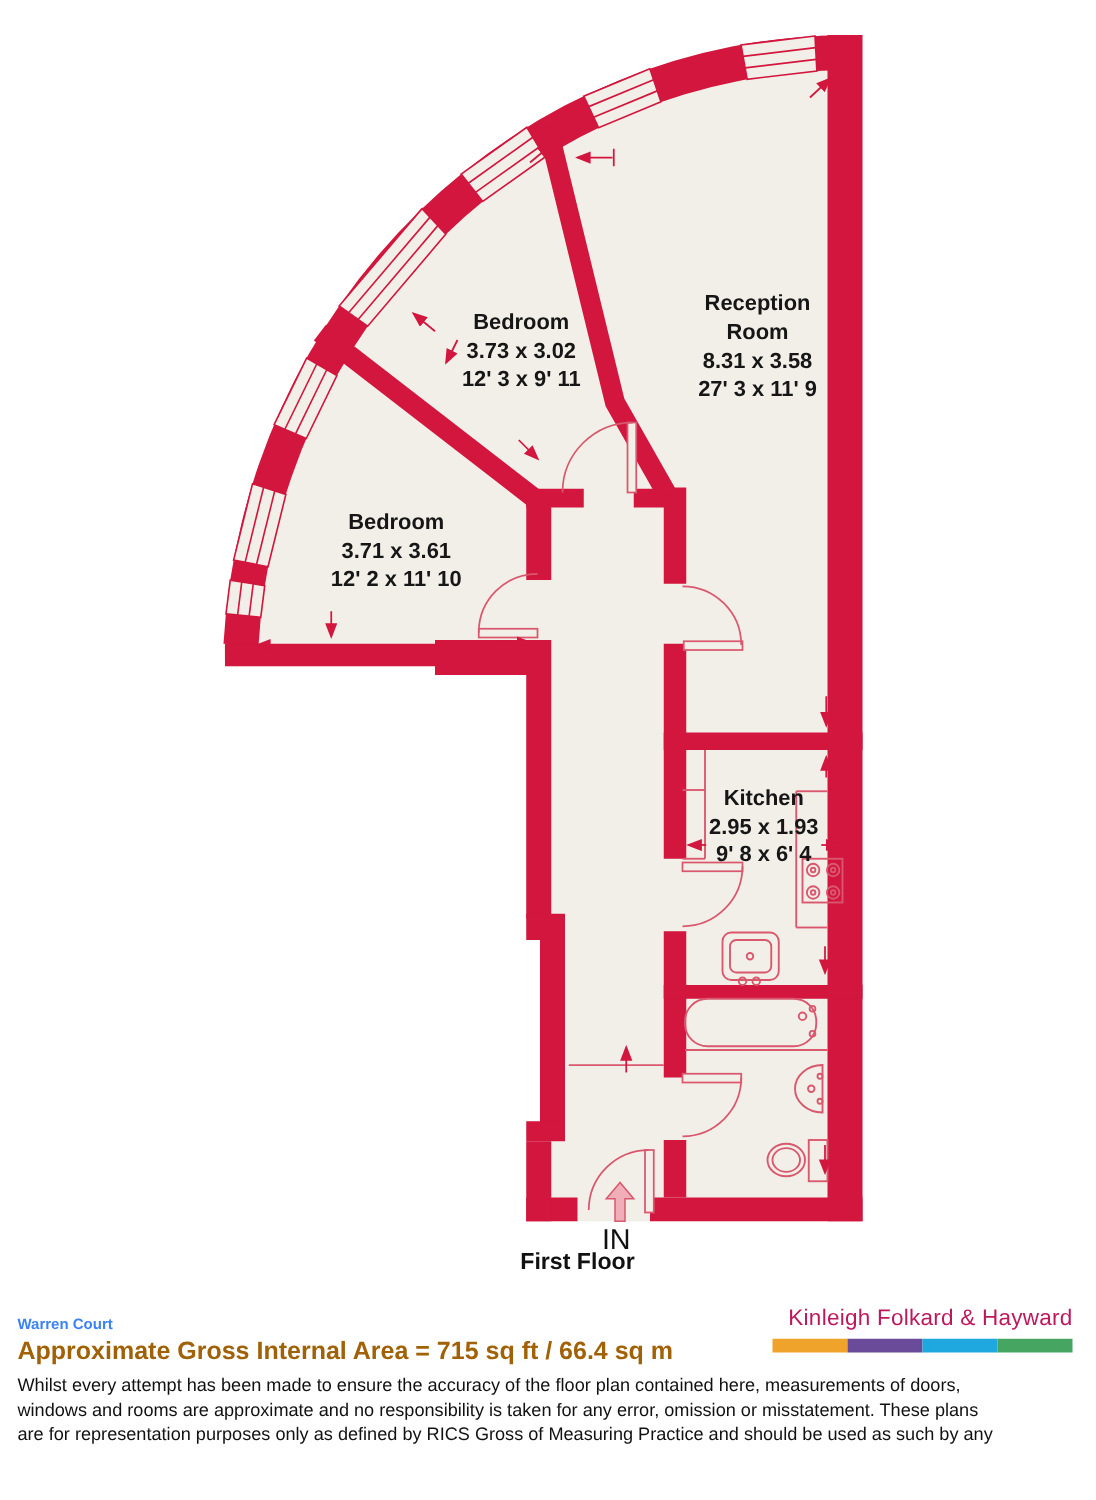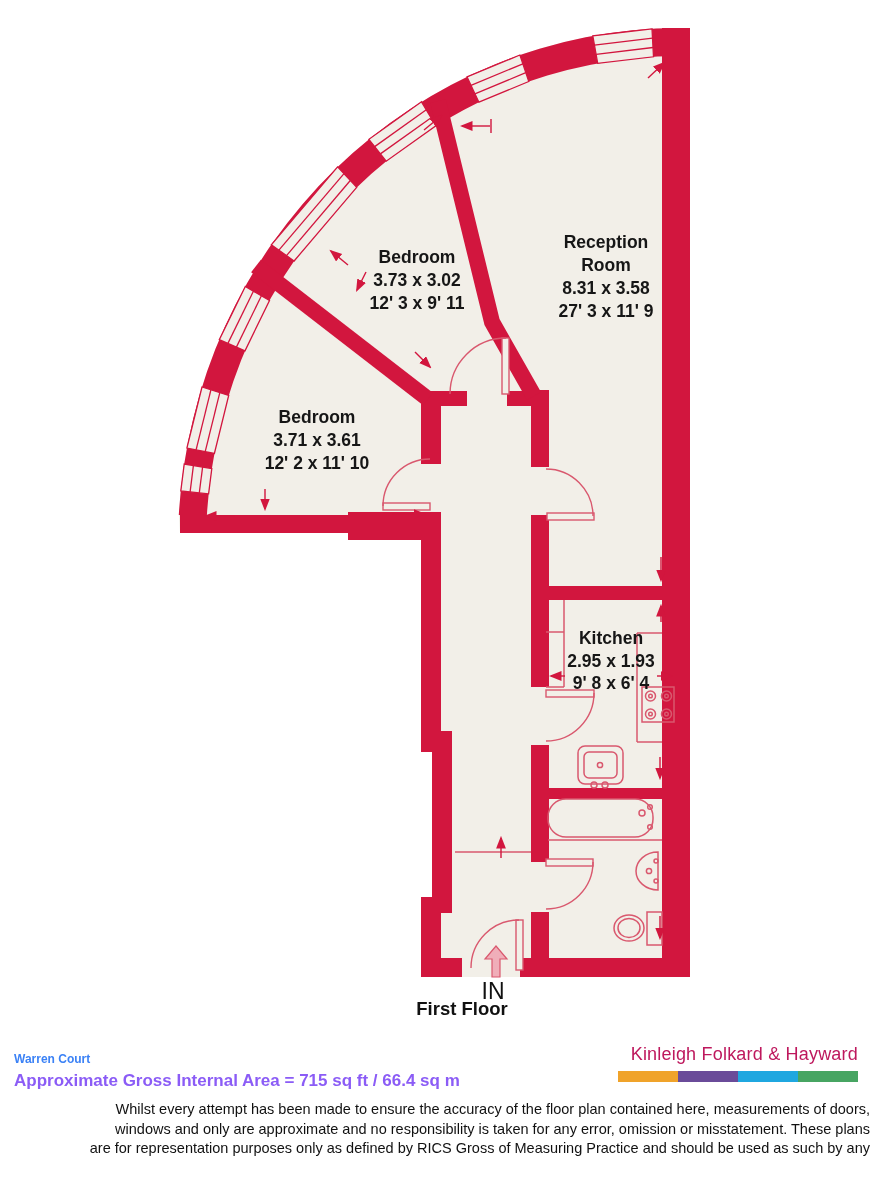--- a/index.html
+++ b/index.html
@@ -4,27 +4,27 @@
 <style>
   html,body{margin:0;padding:0;background:#ffffff;}
   #canvas{position:relative;width:877px;height:1200px;background:#ffffff;overflow:hidden;
           font-family:"Liberation Sans",sans-serif;}
   #plan-svg{position:absolute;left:0;top:0;}
   .room-label{font-family:"Liberation Sans",sans-serif;font-weight:bold;font-size:17.5px;fill:#161616;text-anchor:middle;}
   .caption{font-family:"Liberation Sans",sans-serif;font-weight:bold;font-size:18.5px;fill:#111;text-anchor:middle;}
   .in-label{font-family:"Liberation Sans",sans-serif;font-weight:400;font-size:23px;fill:#111;text-anchor:middle;}
   .footer-left{position:absolute;left:14px;top:1048px;width:560px;}
   .prop-name{font-weight:bold;font-size:12px;color:#3b82f6;line-height:22px;}
-  .area-line{font-weight:bold;font-size:17px;color:#8b5cf6;line-height:22px;}
+  .area-line{font-weight:bold;font-size:20px;color:#a16207;line-height:22px;}
   .brand{position:absolute;right:19px;top:1044px;width:300px;text-align:right;}
   .brand-name{font-size:18px;color:#be185d;letter-spacing:.2px;white-space:nowrap;}
   .brand-bar{margin-top:6px;margin-left:auto;width:240px;height:11px;display:flex;}
   .brand-bar div{flex:1 1 25%;height:11px;}
   .disclaimer{position:absolute;left:14px;top:1100px;width:856px;font-size:14.5px;color:#111;line-height:19.5px;}
-  .disclaimer div{white-space:nowrap;text-align:right;}
+  .disclaimer div{white-space:nowrap;}
 </style>
 </head>
 <body>
 
 <div id="canvas">
 
   <svg id="plan-svg" width="877" height="1040" viewBox="0 0 877 1040">
     <defs>
       <marker id="ah" markerWidth="9" markerHeight="8" refX="7.5" refY="3.5" orient="auto">
         <path d="M0,0 L9,3.5 L0,7 Z" fill="#d2163e"></path>
@@ -235,17 +235,17 @@
     <div class="brand-bar">
       <div style="background: rgb(240, 163, 42);"></div>
       <div style="background: rgb(106, 75, 153);"></div>
       <div style="background: rgb(31, 167, 224);"></div>
       <div style="background: rgb(71, 165, 98);"></div>
     </div>
   </div>
 
   <div class="disclaimer">
     <div>Whilst every attempt has been made to ensure the accuracy of the floor plan contained here, measurements of doors,</div>
-    <div>windows and only are approximate and no responsibility is taken for any error, omission or misstatement. These plans</div>
+    <div>windows and rooms are approximate and no responsibility is taken for any error, omission or misstatement. These plans</div>
     <div>are for representation purposes only as defined by RICS Gross of Measuring Practice and should be used as such by any</div>
   </div>
 
 </div>
 
 </body></html>

